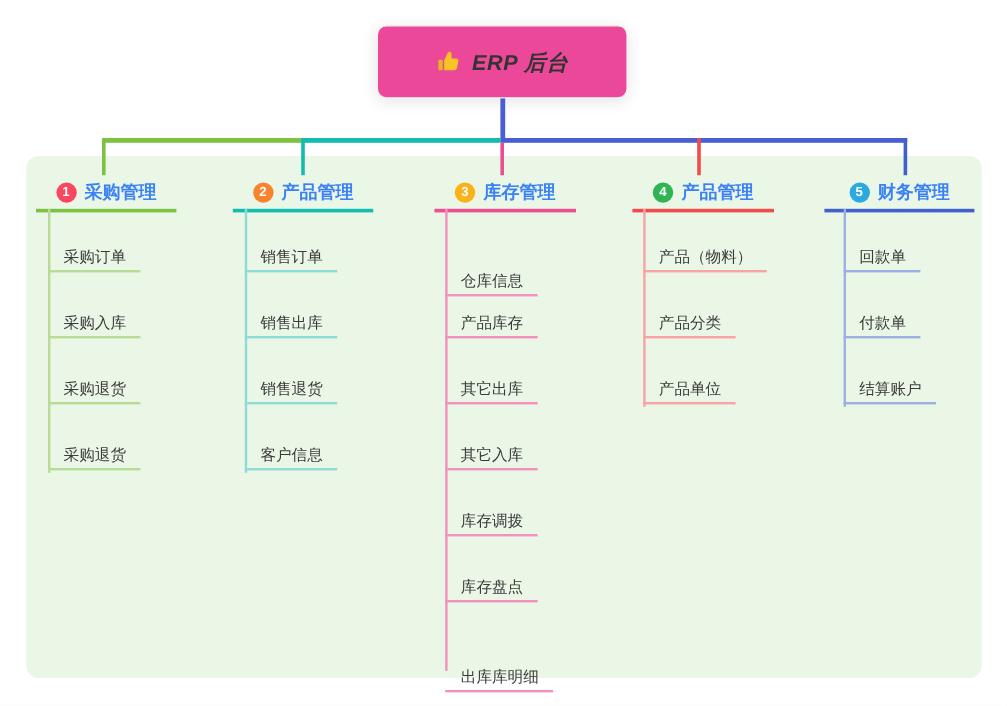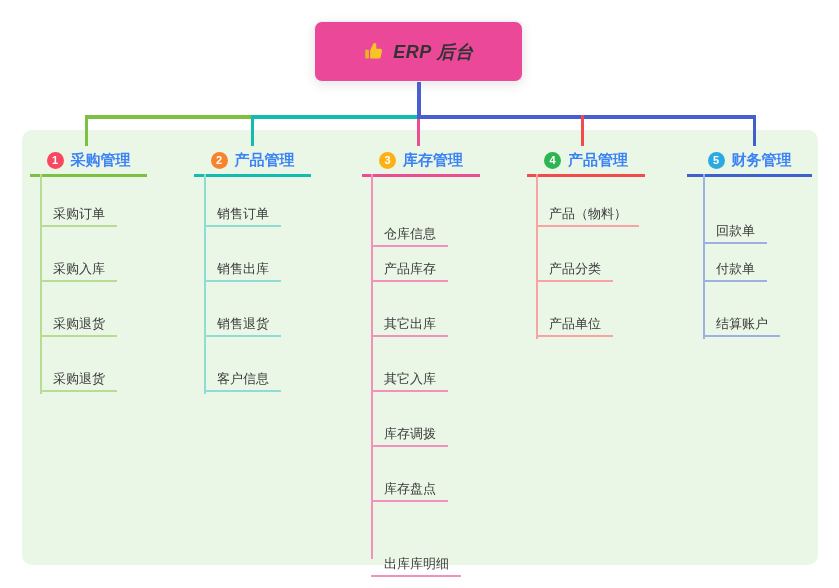--- a/index.html
+++ b/index.html
@@ -79,16 +79,16 @@
     <div class="vline" style="left: 536px; top: 174px; width: 2px; height: 165px; background: rgb(249, 163, 163);"></div>
     <div class="mitem" style="left: 536px; top: 203px; border-bottom: 2px solid rgb(249, 163, 163);"><span>产品（物料）</span></div>
     <div class="mitem" style="left: 536px; top: 258px; border-bottom: 2px solid rgb(249, 163, 163);"><span>产品分类</span></div>
     <div class="mitem" style="left: 536px; top: 313px; border-bottom: 2px solid rgb(249, 163, 163);"><span>产品单位</span></div>
     <div class="vline" style="left: 753px; top: 115px; width: 3px; height: 31px; background: rgb(64, 96, 204);"></div>
     <div class="branch-header" style="left: 687px; top: 146px; width: 125px; height: 31px; border-bottom: 3px solid rgb(64, 96, 204);">
       <span class="badge" style="background: rgb(44, 169, 225);">5</span>
       <span class="branch-title">财务管理</span>
     </div>
     <div class="vline" style="left: 703px; top: 174px; width: 2px; height: 165px; background: rgb(156, 176, 228);"></div>
-    <div class="mitem" style="left: 703px; top: 220px; border-bottom: 2px solid rgb(156, 176, 228);"><span>回款单</span></div>
+    <div class="mitem" style="left: 703px; top: 203px; border-bottom: 2px solid rgb(156, 176, 228);"><span>回款单</span></div>
     <div class="mitem" style="left: 703px; top: 258px; border-bottom: 2px solid rgb(156, 176, 228);"><span>付款单</span></div>
     <div class="mitem" style="left: 703px; top: 313px; border-bottom: 2px solid rgb(156, 176, 228);"><span>结算账户</span></div>
   </div>
 
 </body></html>

